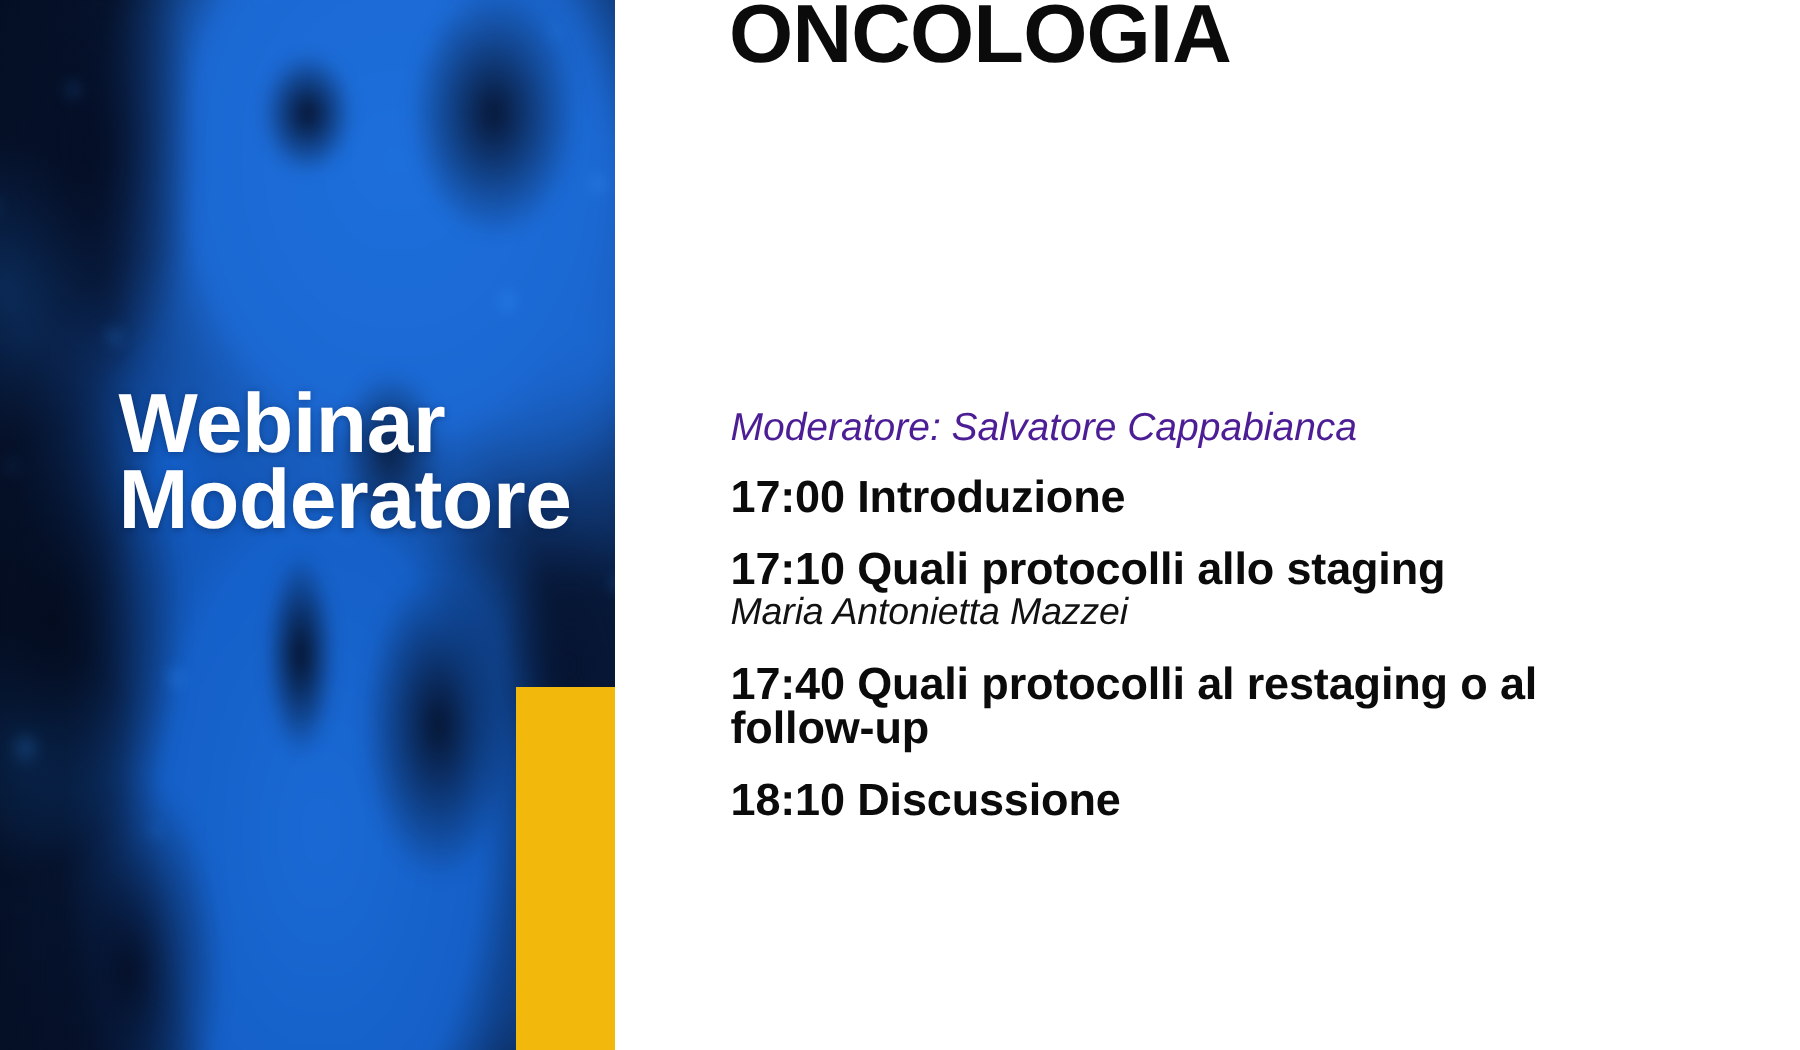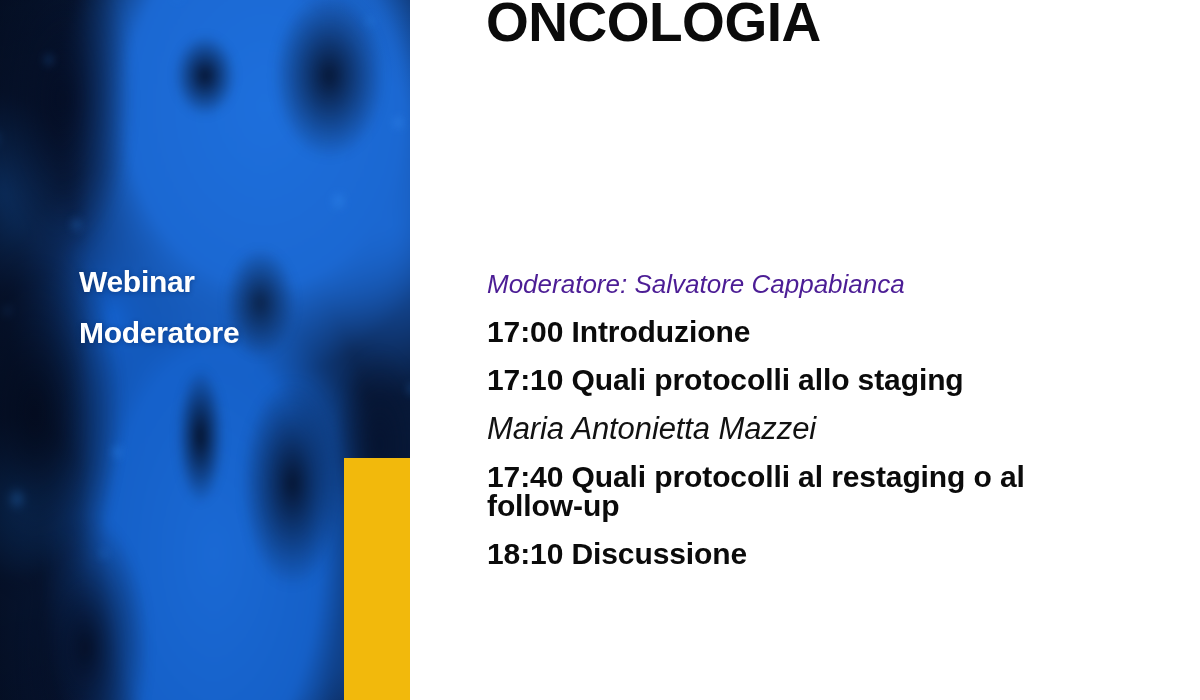--- a/index.html
+++ b/index.html
@@ -81,21 +81,21 @@
       radial-gradient(120% 95% at 50% 50%, rgba(0,0,0,0) 55%, rgba(2,8,22,.42) 100%);
   }
 
   
   .left-headline {
     position: absolute;
     left: 79px;
     top: 256px;
     width: 310px;
     color: #ffffff;
-    font-size: 30px;
+    font-size: 56px;
     font-weight: bold;
     line-height: 51px;
     letter-spacing: -.3px;
     text-shadow: 0 1px 5px rgba(0,20,55,.35);
   }
   .left-headline .hl-line { display: block; white-space: nowrap; }
 
   
   .date-band {
     position: absolute;
@@ -144,26 +144,25 @@
   .prog-item { margin: 0 0 19px 0; }
   .prog-item:last-child { margin-bottom: 12px; }
   .prog-title {
     font-size: 30px;
     font-weight: bold;
     color: #0b0b0b;
     line-height: 29px;
     letter-spacing: -.1px;
   }
   .prog-speaker {
-    font-size: 31px;
+    font-size: 25px;
     font-style: italic;
     color: #121212;
     line-height: 29px;
     letter-spacing: -.1px;
-    margin-top: 20px;
   }
 </style>
 </head>
 <body>
 
 <div id="slide">
 
   <div class="image-panel">
     <div class="ct-layer ct-base"></div>
     <div class="ct-layer ct-dark"></div>

